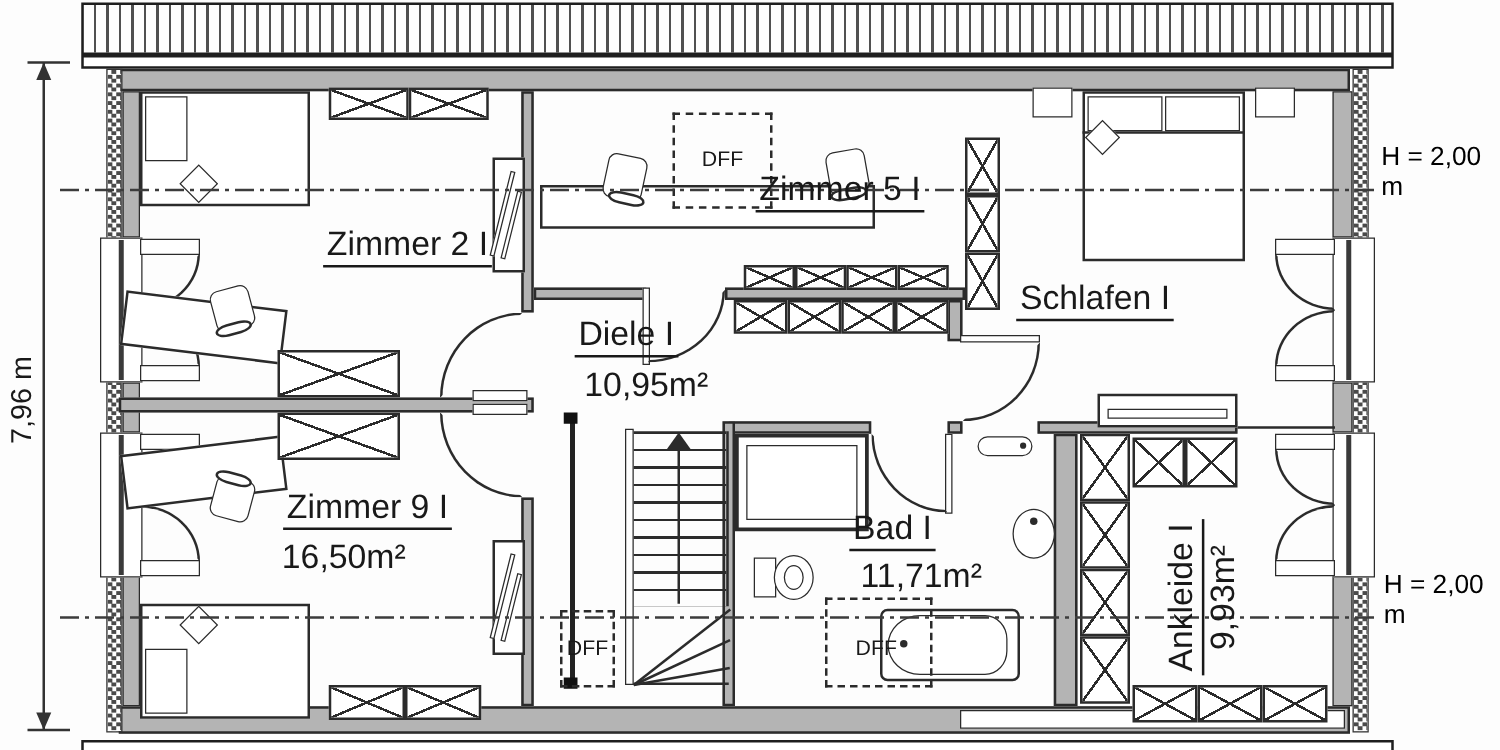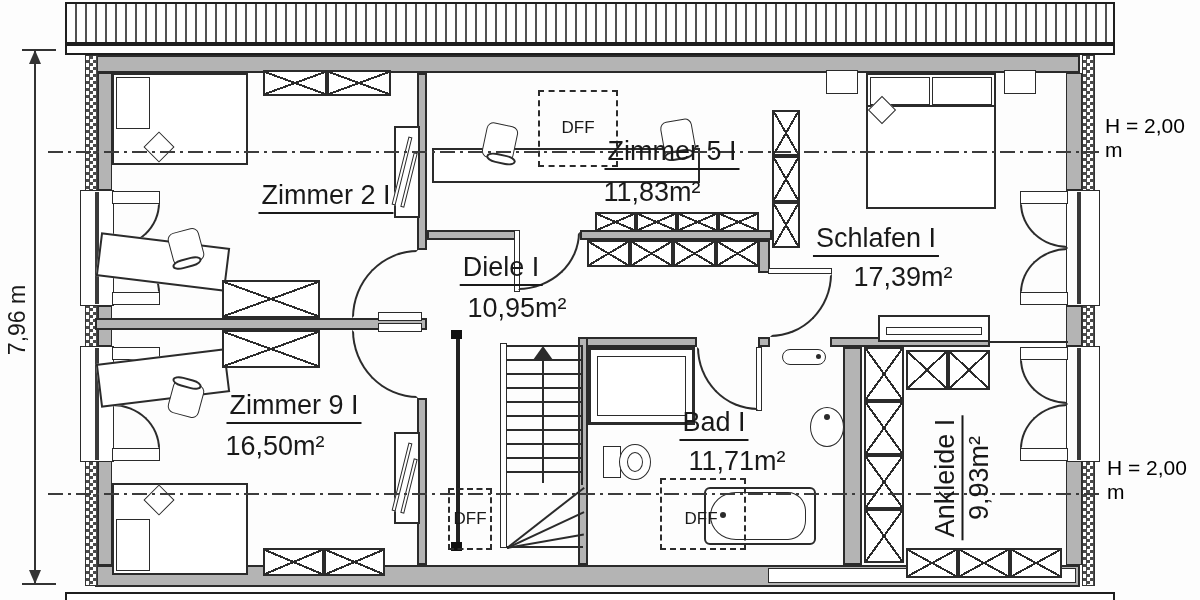--- a/index.html
+++ b/index.html
@@ -207,24 +207,22 @@
 
   <div class="abs dimline" style="left:34px;top:50px;width:2px;height:534px;"></div>
   <div class="abs dimline" style="left:22px;top:49px;width:34px;height:2px;"></div>
   <div class="abs dimline" style="left:22px;top:583px;width:34px;height:2px;"></div>
   <div class="abs" style="left:29px;top:50px;width:0;height:0;border-left:6px solid transparent;border-right:6px solid transparent;border-bottom:14px solid #333;"></div>
   <div class="abs" style="left:29px;top:570px;width:0;height:0;border-left:6px solid transparent;border-right:6px solid transparent;border-top:14px solid #333;"></div>
 
   <div class="label room-name" style="left:292px;top:197px;margin-left:34px;">Zimmer 2 I</div>
 
   <div class="label room-name" style="left:672px;top:153px;">Zimmer 5 I</div>
-  <div class="label room-area" style="left:652px;top:192px;">11,83m²</div>
 
   <div class="label room-name" style="left:876px;top:240px;">Schlafen I</div>
-  <div class="label room-area" style="left:903px;top:277px;">17,39m²</div>
 
   <div class="label room-name" style="left:501px;top:269px;">Diele I</div>
   <div class="label room-area" style="left:517px;top:308px;">10,95m²</div>
 
   <div class="label room-name" style="left:294px;top:407px;">Zimmer 9 I</div>
   <div class="label room-area" style="left:275px;top:446px;">16,50m²</div>
 
   <div class="label room-name" style="left:714px;top:424px;">Bad I</div>
   <div class="label room-area" style="left:737px;top:461px;">11,71m²</div>
 

